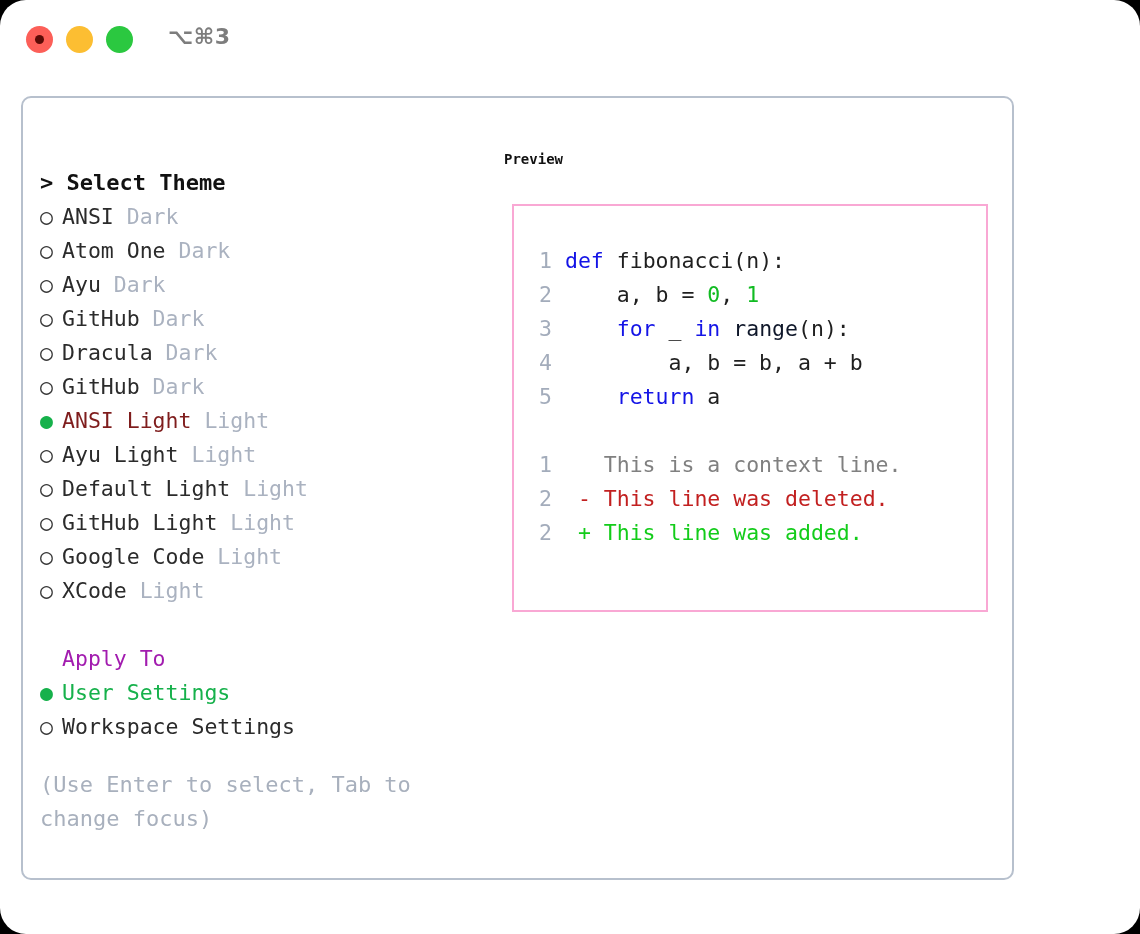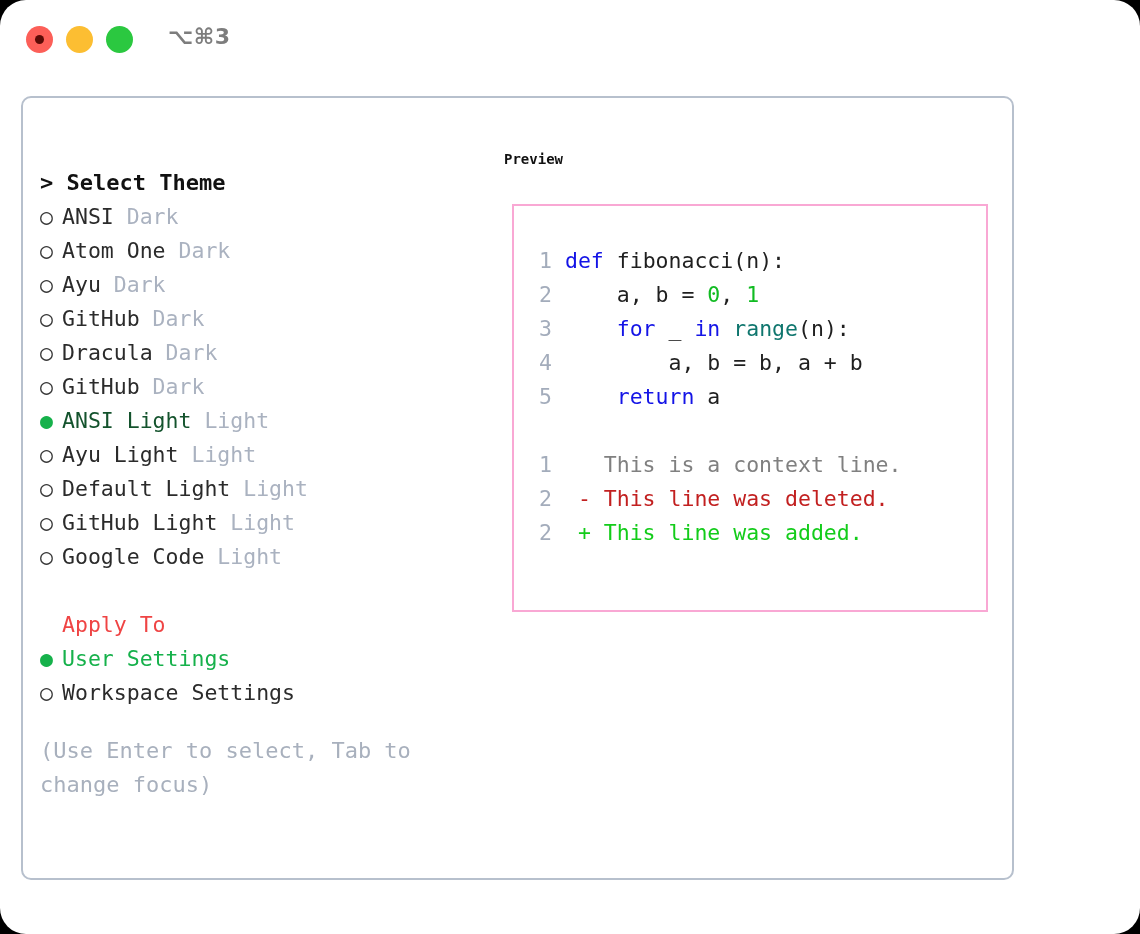--- a/index.html
+++ b/index.html
@@ -95,26 +95,26 @@
     color: #111111;
     font-size: 22px;
   }
   .bullet {
     display: inline-block;
     width: 22px;
   }
   .bullet-empty { color: #3a3a3a; }
   .bullet-filled { color: #16b14b; }
   .theme-name { color: #2b2b2b; }
-  .theme-name.selected { color: #14532d; }
+  .theme-name.selected { color: #7f1d1d; }
   .theme-tag { color: #aab2c0; }
   .spacer { height: 34px; }
   #apply-to-label {
     padding-left: 22px;
-    color: #ef4444;
+    color: #a21caf;
   }
   .apply-selected { color: #16b14b; }
   #hint {
     margin-top: 24px;
     font-size: 22px;
     line-height: 34px;
     color: #a8b0bd;
     width: 410px;
   }
 
@@ -150,21 +150,21 @@
   .codeline { height: 34px; white-space: pre; }
   .ln {
     display: inline-block;
     width: 22px;
     text-align: right;
     color: #a3acbb;
   }
   .kw   { color: #1414e6; }
   .fn   { color: #1f1f1f; }
   .num  { color: #11bb22; }
-  .bi   { color: #0f766e; }
+  .bi   { color: #0f172a; }
   .txt  { color: #1f1f1f; }
   .ctx  { color: #808080; }
   .del  { color: #c22020; }
   .add  { color: #13cc1a; }
   .blank { height: 34px; }
 </style>
 </head>
 <body>
 
 <div id="window">
@@ -188,20 +188,21 @@
           <div class="row"><span class="bullet bullet-empty">○</span><span class="theme-name">Atom One</span><span class="theme-tag"> Dark</span></div>
           <div class="row"><span class="bullet bullet-empty">○</span><span class="theme-name">Ayu</span><span class="theme-tag"> Dark</span></div>
           <div class="row"><span class="bullet bullet-empty">○</span><span class="theme-name">GitHub</span><span class="theme-tag"> Dark</span></div>
           <div class="row"><span class="bullet bullet-empty">○</span><span class="theme-name">Dracula</span><span class="theme-tag"> Dark</span></div>
           <div class="row"><span class="bullet bullet-empty">○</span><span class="theme-name">GitHub</span><span class="theme-tag"> Dark</span></div>
           <div class="row"><span class="bullet bullet-filled">●</span><span class="theme-name selected">ANSI Light</span><span class="theme-tag"> Light</span></div>
           <div class="row"><span class="bullet bullet-empty">○</span><span class="theme-name">Ayu Light</span><span class="theme-tag"> Light</span></div>
           <div class="row"><span class="bullet bullet-empty">○</span><span class="theme-name">Default Light</span><span class="theme-tag"> Light</span></div>
           <div class="row"><span class="bullet bullet-empty">○</span><span class="theme-name">GitHub Light</span><span class="theme-tag"> Light</span></div>
           <div class="row"><span class="bullet bullet-empty">○</span><span class="theme-name">Google Code</span><span class="theme-tag"> Light</span></div>
+          <div class="row"><span class="bullet bullet-empty">○</span><span class="theme-name">XCode</span><span class="theme-tag"> Light</span></div>
         </div>
 
       <div class="spacer"></div>
 
       <div class="row" id="apply-to-label">Apply To</div>
 
       <div id="apply-list">
           <div class="row"><span class="bullet bullet-filled">●</span><span class="apply-selected">User Settings</span></div>
           <div class="row"><span class="bullet bullet-empty">○</span><span class="">Workspace Settings</span></div>
         </div>

